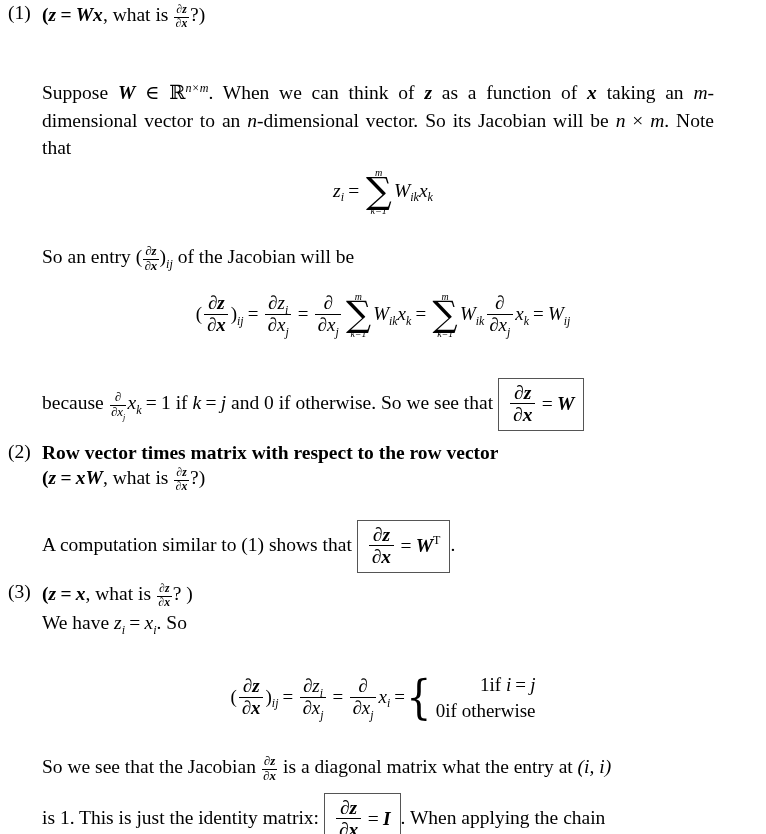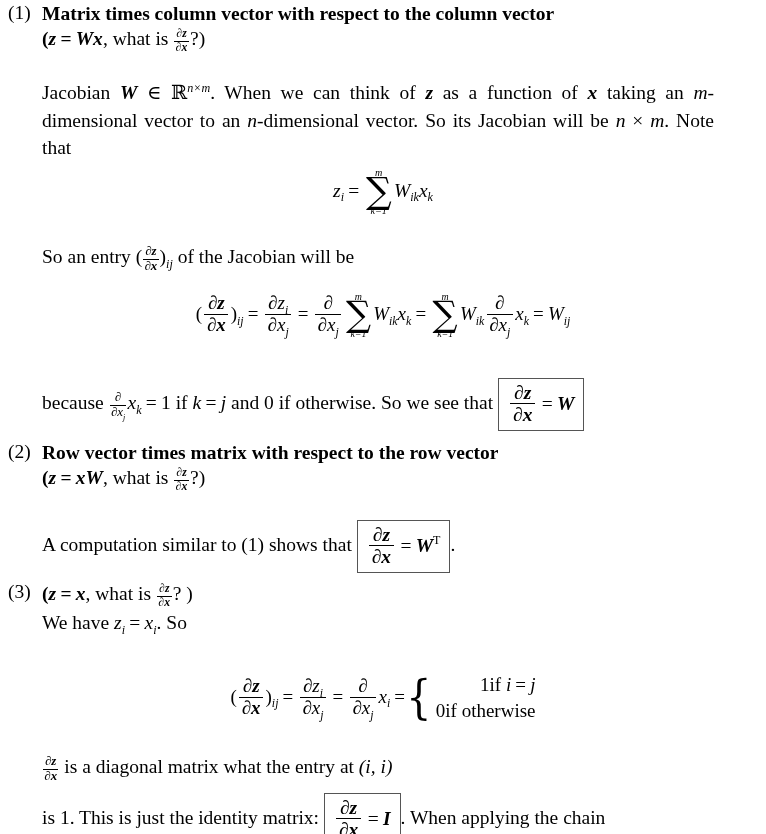--- a/index.html
+++ b/index.html
@@ -190,29 +190,28 @@
   .cases .cond { font-style: normal; }
 </style>
 </head>
 <body>
 
 <div class="page">
 
   <div class="item" style="top:2px;">
     <span class="item-num">(1)</span>
     <div class="item-body">
-      <div class="heading">Matrix times column vector with respect to the column vector</div>
       <div class="subhead">
         <span class="mbu">(</span><span class="mb">z</span><span class="op mbu">=</span><span class="mb">Wx</span><span class="up">, what is</span>&nbsp;<span class="frac"><span class="num mb">∂z</span><span class="den mb">∂x</span></span><span class="up">?)</span>
       </div>
     </div>
   </div>
 
   <div class="para" style="top:79px;">
-    <span>Jacobian</span>
+    <span>Suppose</span>
     <span class="mb">W</span>
     <span class="up">∈</span>
     <span class="bbR">ℝ</span><sup class="sm">n×m</sup><span>. When we can think of</span>
     <span class="mb">z</span>
     <span>as a function of</span>
     <span class="mb">x</span>
     <span>taking an</span>
     <span class="mi">m</span><span>-dimensional vector to an</span>
     <span class="mi">n</span><span>-dimensional vector. So its Jacobian will be</span>
     <span class="mi">n</span>
@@ -269,20 +268,21 @@
         <span class="mi">z</span><sub class="sm">i</sub><span class="op">=</span><span class="mi">x</span><sub class="sm">i</sub><span>. So</span>
       </div>
     </div>
   </div>
 
   <div class="display" style="top:672px; font-size:19px;">
     <span class="up">(</span><span class="dfrac"><span class="num mb">∂z</span><span class="den mb">∂x</span></span><span class="up">)</span><sub class="sm">ij</sub><span class="op">=</span><span class="dfrac"><span class="num mi"><span>∂z</span><sub class="sm">i</sub></span><span class="den mi"><span>∂x</span><sub class="sm">j</sub></span></span><span class="op">=</span><span class="dfrac"><span class="num mi">∂</span><span class="den mi"><span>∂x</span><sub class="sm">j</sub></span></span><span class="mi">x</span><sub class="sm">i</sub><span class="op">=</span><span class="cases"><span class="brace">{</span><span class="row"><span class="val up">1</span><span class="cond"><span>if</span> <span class="mi">i</span><span class="op">=</span><span class="mi">j</span></span></span><span class="row"><span class="val up">0</span><span class="cond"><span>if otherwise</span></span></span></span>
   </div>
 
   <div class="para nojust" style="top:753px;">
+    <span>So we see that the Jacobian</span>
     <span class="mfrac"><span class="num mb">∂z</span><span class="den mb">∂x</span></span>
     <span>is a diagonal matrix what the entry at</span>
     <span class="mi">(i, i)</span>
   </div>
 
   <div class="para nojust" style="top:793px;">
     <span>is 1. This is just the identity matrix:</span>
     <span class="boxed"><span class="dfrac"><span class="num mb">∂z</span><span class="den mb">∂x</span></span><span class="op">=</span><span class="mb">I</span></span><span>. When applying the chain</span>
   </div>
 

